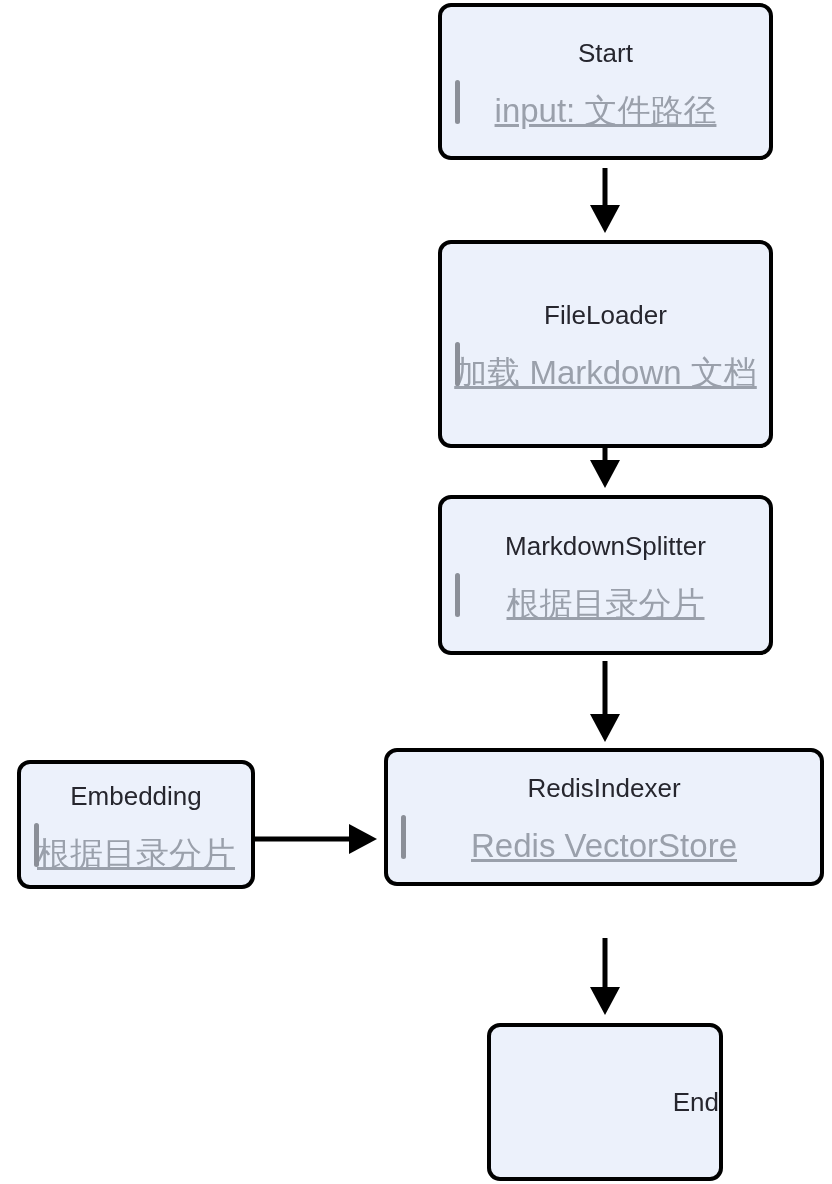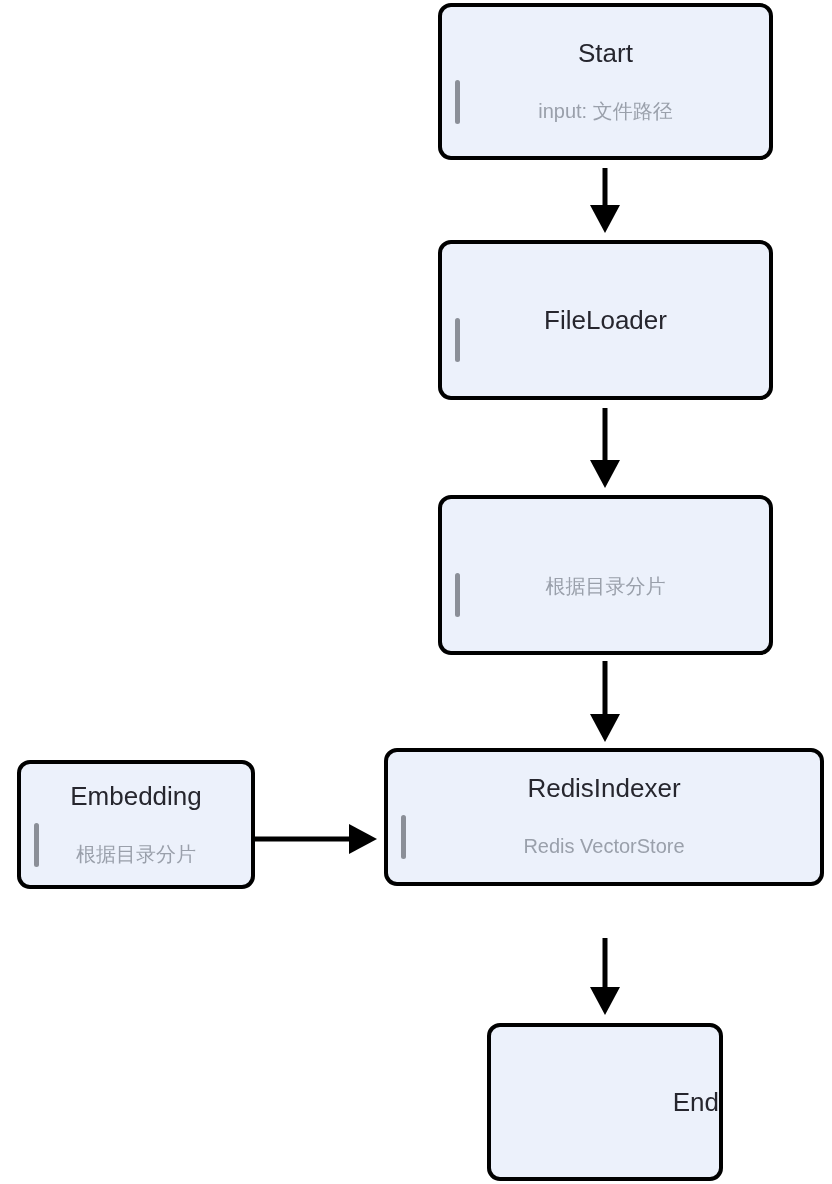--- a/index.html
+++ b/index.html
@@ -40,37 +40,38 @@
     align-items: center;
     justify-content: center;
     text-align: center;
   }
   .node-title {
     font-size: 26px;
     line-height: 36px;
     color: var(--title-color);
   }
   .node-subtitle {
-    font-size: 20px;
+    font-size: 33px;
     line-height: 36px;
     margin-top: 22px;
     color: var(--subtitle-color);
+    text-decoration: underline;
   }
   .port-bar {
     position: absolute;
     left: 13px;
     top: calc(50% - 2px);
     width: 5px;
     height: 44px;
     border-radius: 3px;
     background: var(--port-bar-color);
   }
   
   .node-start            { left: 438px; top: 3px;    width: 335px; height: 157px; }
-  .node-fileloader       { left: 438px; top: 240px;  width: 335px; height: 160px; }
+  .node-fileloader       { left: 438px; top: 240px;  width: 335px; height: 208px; }
   .node-markdownsplitter { left: 438px; top: 495px;  width: 335px; height: 160px; }
   .node-redisindexer     { left: 384px; top: 748px;  width: 440px; height: 138px; }
   .node-embedding        { left: 17px;   top: 760px;  width: 238px; height: 129px; }
   .node-end              { left: 487px; top: 1023px; width: 236px; height: 158px; align-items: flex-end; }
 </style>
 </head>
 <body>
 
 <div class="canvas">
 
@@ -99,24 +100,26 @@
 
   <div class="node node-start">
     <span class="port-bar"></span>
     <div class="node-title">Start</div>
     <div class="node-subtitle">input: 文件路径</div>
   </div>
 
   <div class="node node-fileloader">
     <span class="port-bar"></span>
     <div class="node-title">FileLoader</div>
+    <div class="node-subtitle">加载 Markdown 文档</div>
   </div>
 
   <div class="node node-markdownsplitter">
     <span class="port-bar"></span>
+    <div class="node-title">MarkdownSplitter</div>
     <div class="node-subtitle">根据目录分片</div>
   </div>
 
   <div class="node node-embedding">
     <span class="port-bar"></span>
     <div class="node-title">Embedding</div>
     <div class="node-subtitle">根据目录分片</div>
   </div>
 
   <div class="node node-redisindexer">

